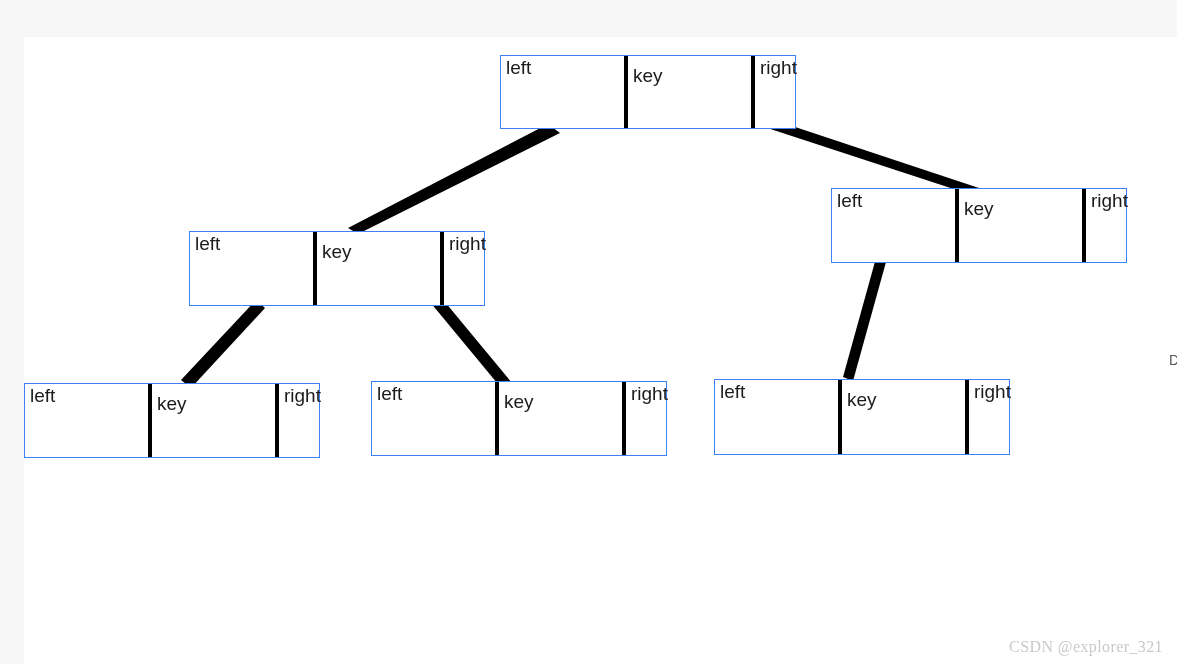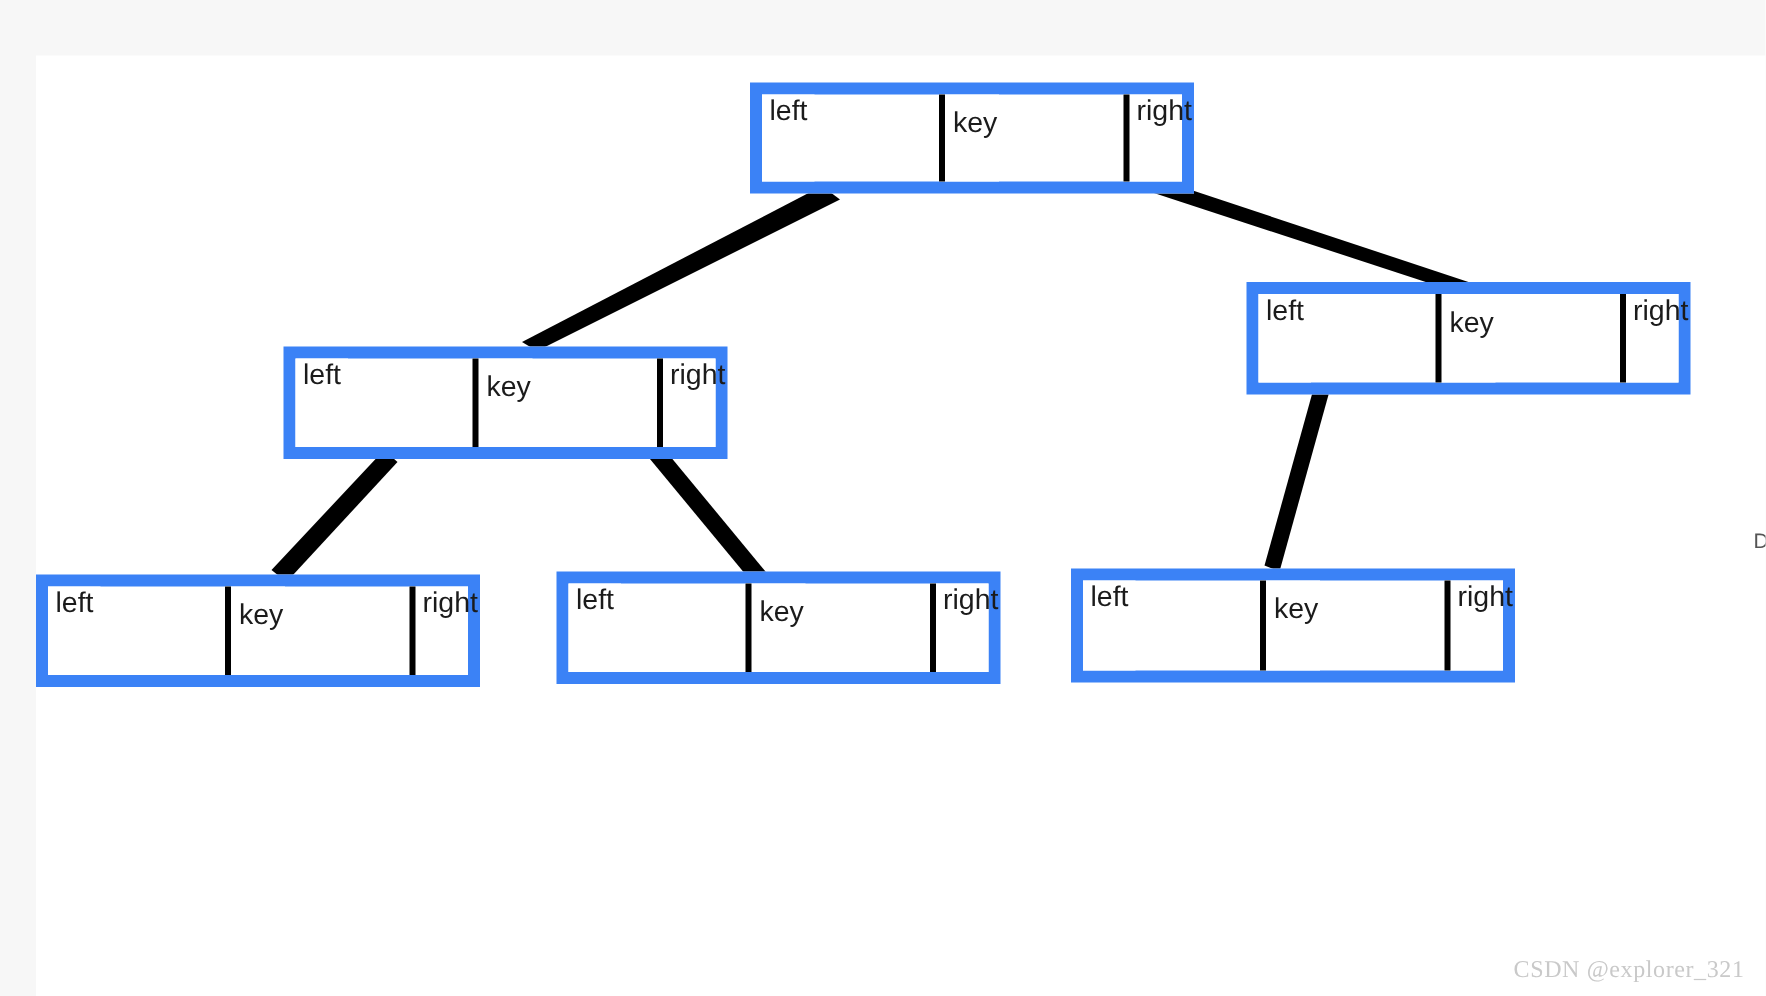--- a/index.html
+++ b/index.html
@@ -25,21 +25,21 @@
     left: 24px;
     top: 37px;
     width: 1153px;
     height: 627px;
     background: #ffffff;
   }
   
   .node {
     position: absolute;
     box-sizing: border-box;
-    border: 8px solid #3b82f6;
+    border: 1px solid #3b82f6;
     background: #ffffff;
     display: flex;
     z-index: 3;
     gap: 42px;
   }
   .cell {
     position: relative;
     box-sizing: border-box;
     flex: 1 1 0;
     background: #ffffff;

